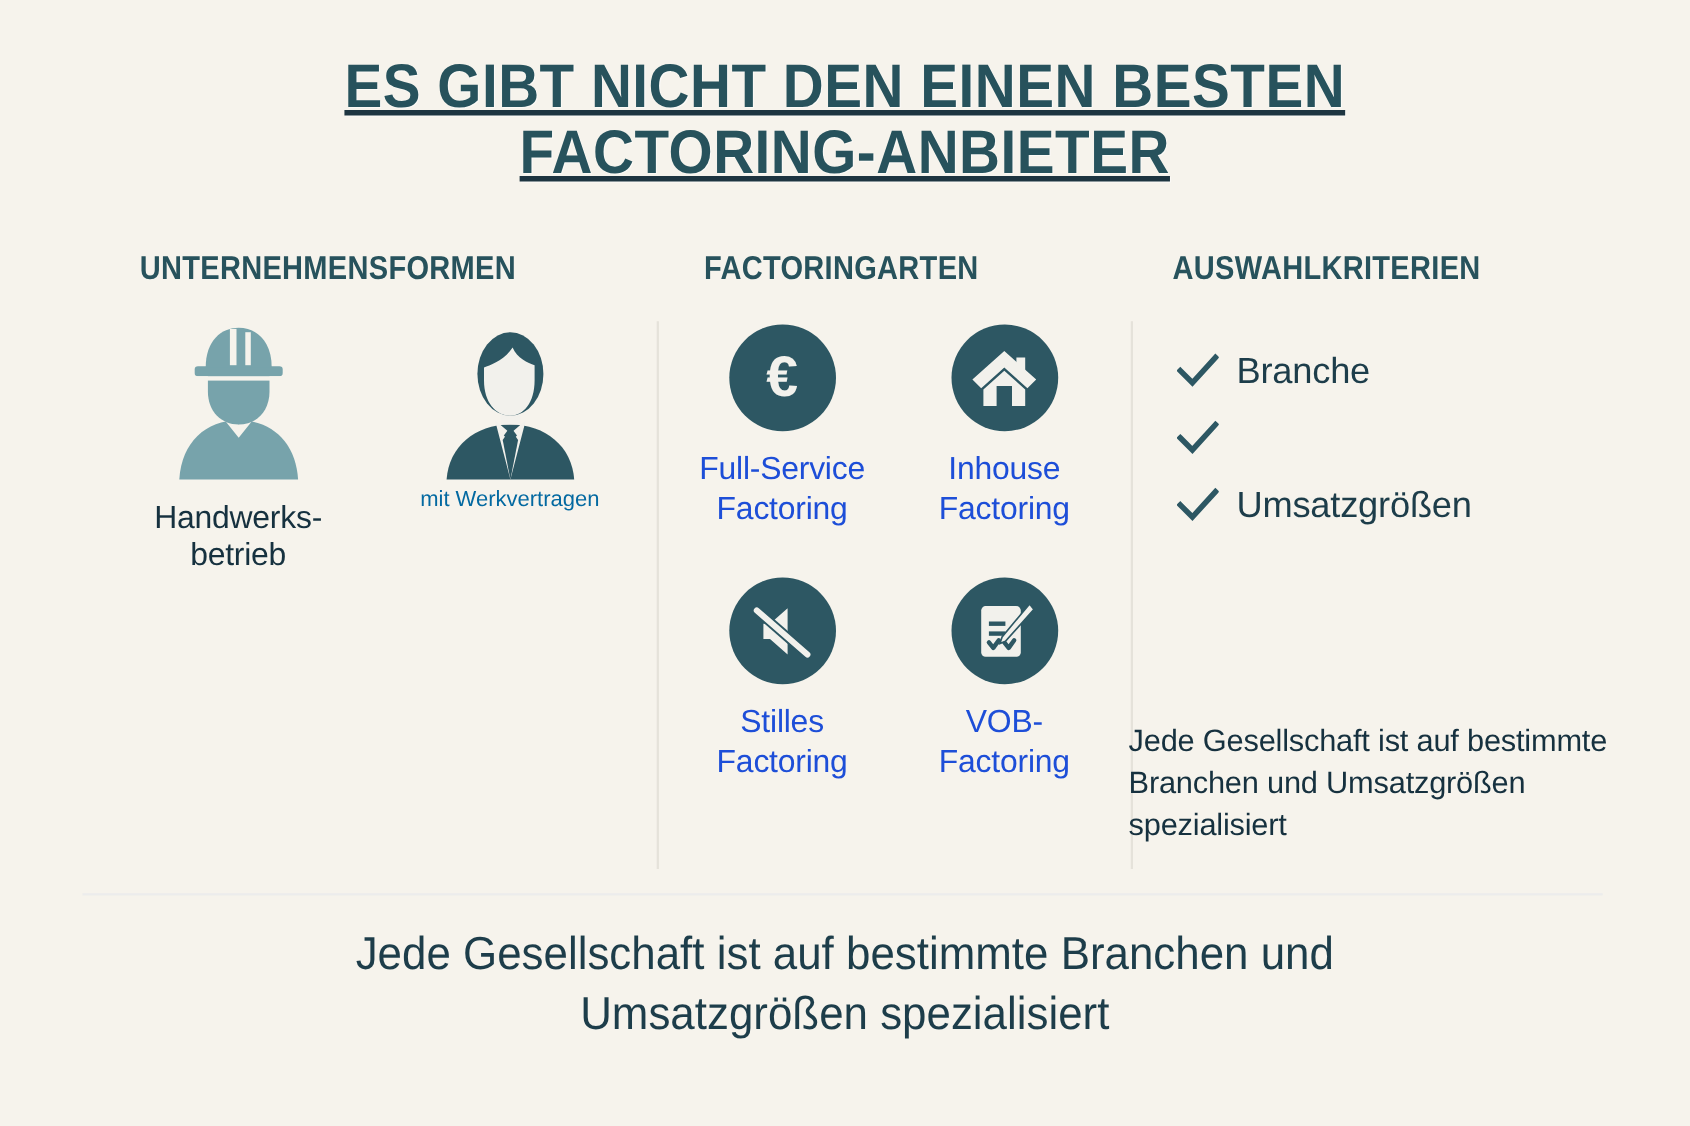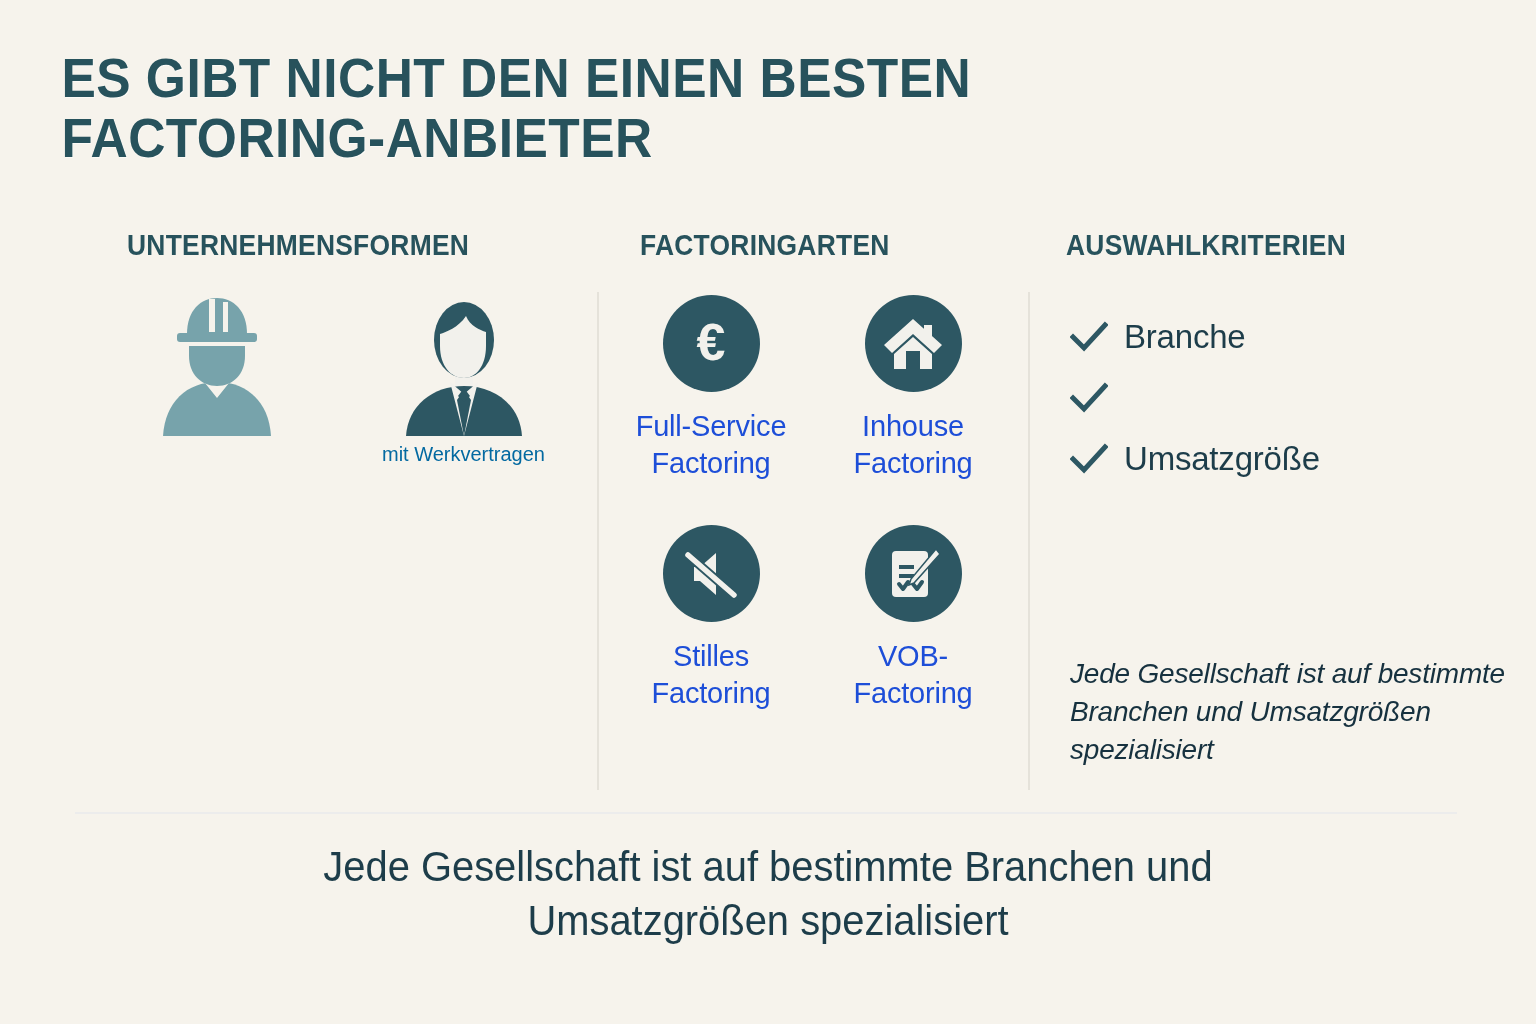--- a/index.html
+++ b/index.html
@@ -16,21 +16,22 @@
     color: #1d3440;
     position: relative;
   }
 
   
   .title-block {
     position: absolute;
     top: 48px;
     left: 0;
     width: 1536px;
-    text-align: left;
+    text-align: center;
+    text-decoration: underline;
   }
   .title-line {
     font-family: "Liberation Sans Narrow", "Liberation Sans", sans-serif;
     font-weight: bold;
     font-size: 56px;
     letter-spacing: 0.5px;
     line-height: 60px;
     color: #27525c;
     transform: scaleX(0.92);
     text-shadow: 1px 1px 0 rgba(255,255,255,0.55);
@@ -150,27 +151,26 @@
   .check-icon { flex: 0 0 auto; width: 38px; height: 32px; }
   .criteria-text {
     font-size: 33px;
     line-height: 38px;
     color: #1d3d4a;
     letter-spacing: -0.2px;
   }
   .criteria-note {
     position: absolute;
     top: 655px;
-    left: 1070px;
+    left: 1026px;
     width: 460px;
     font-size: 28px;
     line-height: 38px;
     color: #16313f;
     letter-spacing: -0.2px;
-    font-style: italic;
   }
 
   
   .footer {
     position: absolute;
     top: 840px;
     left: 0;
     width: 1536px;
     text-align: center;
     font-family: "Liberation Sans Narrow", "Liberation Sans", sans-serif;
@@ -212,20 +212,21 @@
 
         <rect x="30" y="43" width="80" height="9" rx="3" fill="#77a3ab"></rect>
         <rect x="30" y="52" width="80" height="4" fill="#f6f3ec"></rect>
 
         <path d="M40 44 C40 20 54 8 70 8 C86 8 100 20 100 44 Z" fill="#77a3ab"></path>
 
         <rect x="62" y="9" width="6" height="33" fill="#f6f3ec"></rect>
         <rect x="76" y="12" width="5" height="30" fill="#f6f3ec"></rect>
       </svg>
     </div>
+    <div class="form-label">Handwerks-<br>betrieb</div>
   </div>
 
   <div class="form-cell">
     <div class="form-icon">
       <svg width="140" height="150" viewBox="0 0 140 150">
 
         <path d="M70 96 C38 96 14 116 12 146 L128 146 C126 116 102 96 70 96 Z" fill="#2d5763"></path>
 
         <path d="M56 92 L70 146 L84 92 L70 104 Z" fill="#f2f1ec"></path>
 
@@ -308,21 +309,21 @@
   <div class="criteria-item">
     <svg class="check-icon" viewBox="0 0 38 32">
       <path d="M3 16 L14 27 L35 4" stroke="#2d5763" stroke-width="5" fill="none" stroke-linecap="square"></path>
     </svg>
   </div>
 
   <div class="criteria-item">
     <svg class="check-icon" viewBox="0 0 38 32">
       <path d="M3 16 L14 27 L35 4" stroke="#2d5763" stroke-width="5" fill="none" stroke-linecap="square"></path>
     </svg>
-    <span class="criteria-text">Umsatzgröße</span>
+    <span class="criteria-text">Umsatzgrößen</span>
   </div>
 
 </div>
 
 <div class="criteria-note">Jede Gesellschaft ist auf bestimmte Branchen und Umsatzgrößen spezialisiert</div>
 
 <div class="footer">
   <div>Jede Gesellschaft ist auf bestimmte Branchen und</div>
   <div>Umsatzgrößen spezialisiert</div>
 </div>

